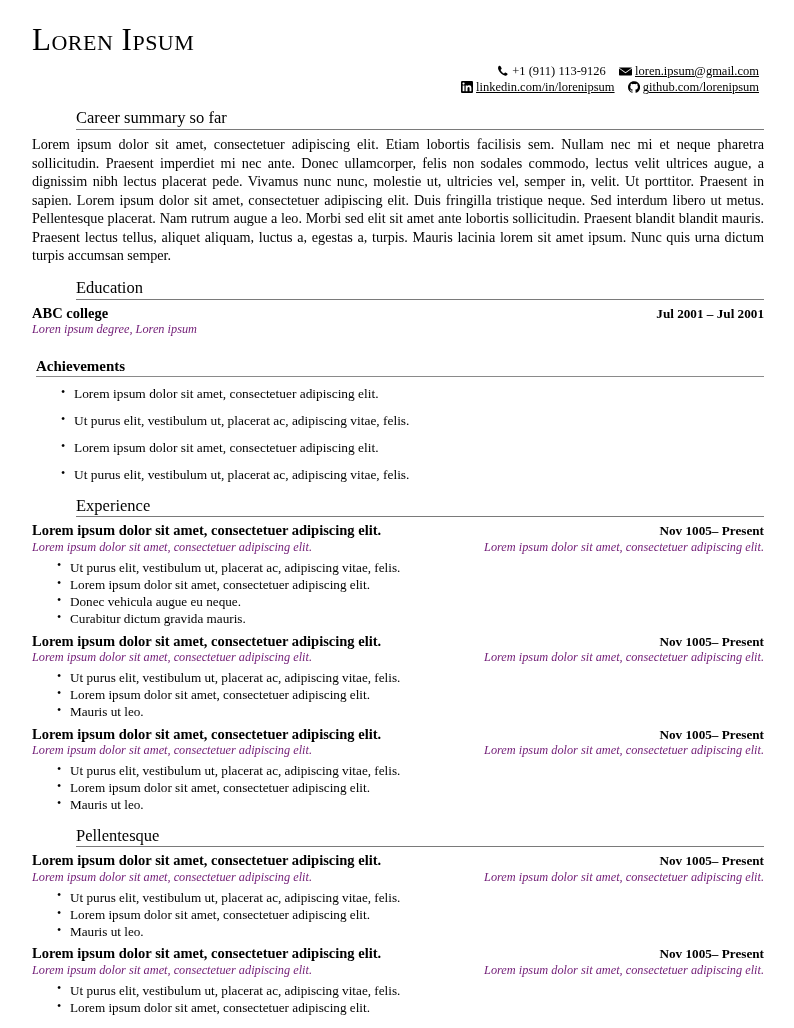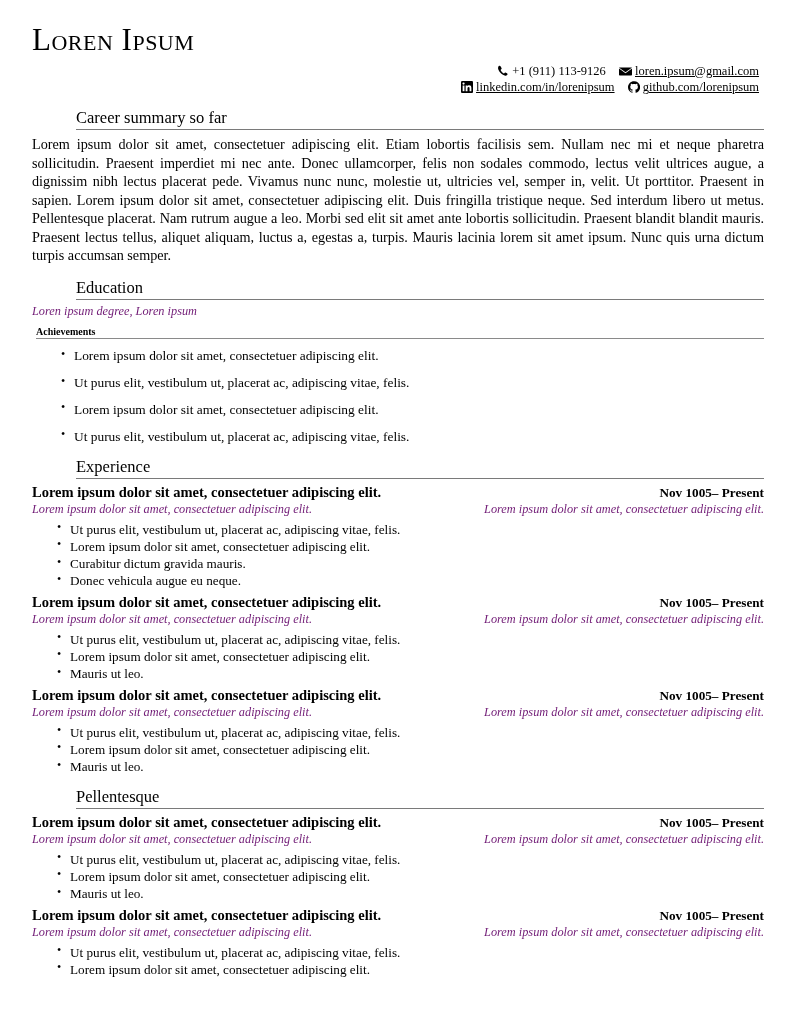--- a/index.html
+++ b/index.html
@@ -58,24 +58,24 @@
   }
   .section-title {
     font-size: 16.5px;
     font-weight: normal;
     line-height: 1.15;
     padding-bottom: 1px;
     border-bottom: 1.6px solid #7a7a7a;
     margin-left: 44px;
   }
   .sub-title {
-    font-size: 10px;
+    font-size: 15px;
     font-weight: bold;
     line-height: 1.15;
-    margin: 6px 0 0 4px;
+    margin: 20px 0 0 4px;
     padding-bottom: 1px;
     border-bottom: 1.3px solid #8a8a8a;
   }
 
   .summary {
     font-size: 14.2px;
     line-height: 1.30;
     text-align: justify;
     margin-top: 5px;
   }
@@ -189,20 +189,24 @@
   </div>
 
   <div class="section">
     <div class="section-title">Career summary so far</div>
     <p class="summary">Lorem ipsum dolor sit amet, consectetuer adipiscing elit. Etiam lobortis facilisis sem. Nullam nec mi et neque pharetra sollicitudin. Praesent imperdiet mi nec ante. Donec ullamcorper, felis non sodales commodo, lectus velit ultrices augue, a dignissim nibh lectus placerat pede. Vivamus nunc nunc, molestie ut, ultricies vel, semper in, velit. Ut porttitor. Praesent in sapien. Lorem ipsum dolor sit amet, consectetuer adipiscing elit. Duis fringilla tristique neque. Sed interdum libero ut metus. Pellentesque placerat. Nam rutrum augue a leo. Morbi sed elit sit amet ante lobortis sollicitudin. Praesent blandit blandit mauris. Praesent lectus tellus, aliquet aliquam, luctus a, egestas a, turpis. Mauris lacinia lorem sit amet ipsum. Nunc quis urna dictum turpis accumsan semper.</p>
   </div>
 
   <div class="section">
     <div class="section-title">Education</div>
     <div class="entry">
+      <div class="entry-row">
+        <div class="entry-title">ABC college</div>
+        <div class="entry-date">Jul 2001 – Jul 2001</div>
+      </div>
       <div class="entry-sub">Loren ipsum degree, Loren ipsum</div>
     </div>
     <div class="sub-title">Achievements</div>
     <ul class="bullets spaced">
       <li>Lorem ipsum dolor sit amet, consectetuer adipiscing elit.</li>
       <li>Ut purus elit, vestibulum ut, placerat ac, adipiscing vitae, felis.</li>
       <li>Lorem ipsum dolor sit amet, consectetuer adipiscing elit.</li>
       <li>Ut purus elit, vestibulum ut, placerat ac, adipiscing vitae, felis.</li>
     </ul>
   </div>
@@ -215,22 +219,22 @@
         <div class="entry-title">Lorem ipsum dolor sit amet, consectetuer adipiscing elit.</div>
         <div class="entry-date">Nov 1005– Present</div>
       </div>
       <div class="entry-sub-row">
         <div class="entry-sub">Lorem ipsum dolor sit amet, consectetuer adipiscing elit.</div>
         <div class="entry-sub-right">Lorem ipsum dolor sit amet, consectetuer adipiscing elit.</div>
       </div>
       <ul class="bullets">
         <li>Ut purus elit, vestibulum ut, placerat ac, adipiscing vitae, felis.</li>
         <li>Lorem ipsum dolor sit amet, consectetuer adipiscing elit.</li>
+        <li>Donec vehicula augue eu neque.</li>
         <li>Curabitur dictum gravida mauris.</li>
-        <li>Donec vehicula augue eu neque.</li>
       </ul>
     </div>
 
     <div class="entry">
       <div class="entry-row">
         <div class="entry-title">Lorem ipsum dolor sit amet, consectetuer adipiscing elit.</div>
         <div class="entry-date">Nov 1005– Present</div>
       </div>
       <div class="entry-sub-row">
         <div class="entry-sub">Lorem ipsum dolor sit amet, consectetuer adipiscing elit.</div>

